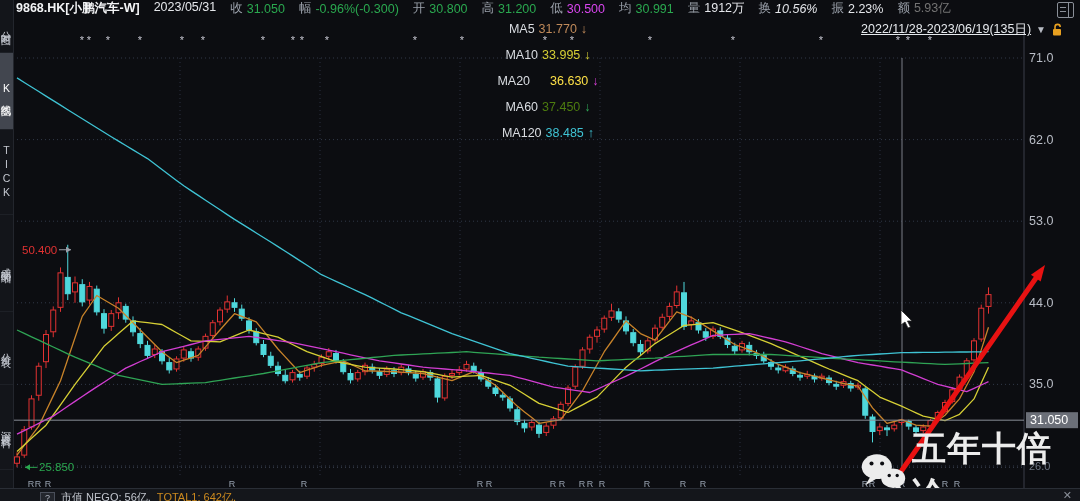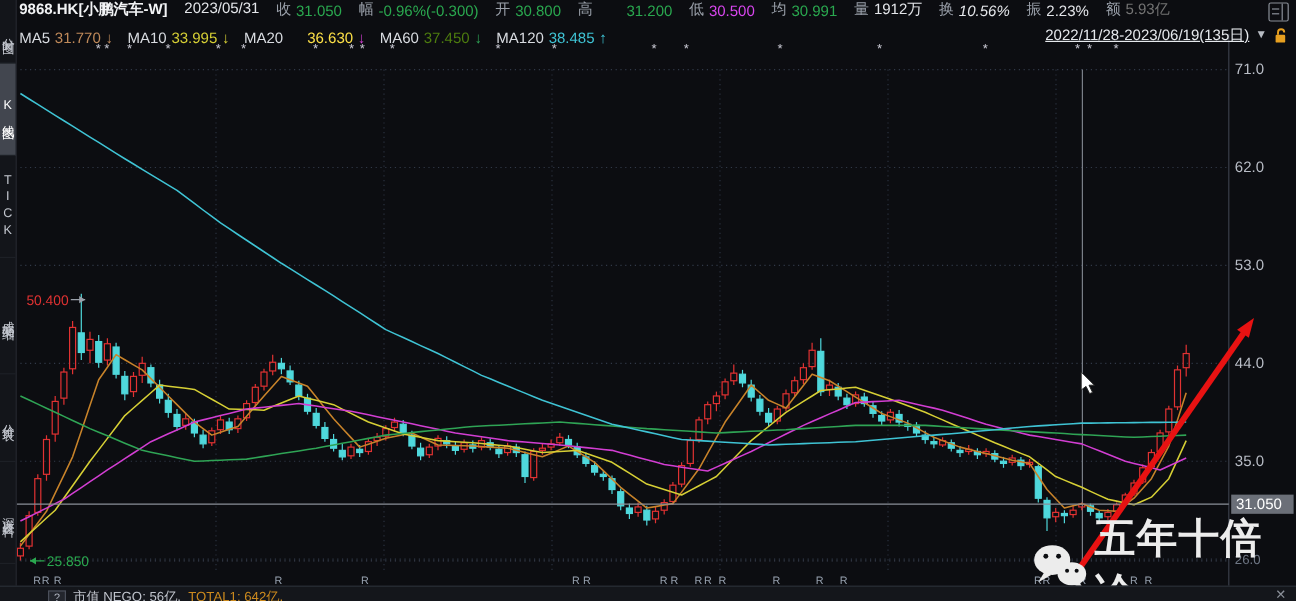--- a/index.html
+++ b/index.html
@@ -10,24 +10,24 @@
     gap:14px;font-size:12.5px;color:#e4e6ea;white-space:nowrap;z-index:6;}
   .sym{color:#f2f3f5;font-weight:bold;}
   .hdr-field{display:flex;gap:4px;align-items:center;}
   .hdr-label{color:#9aa0aa;}
   #panel-icon{position:absolute;right:6px;top:2px;width:15px;height:14px;border:1px solid #8a8f98;
     border-radius:2px;}
   #panel-icon:before{content:"";position:absolute;right:4px;top:0;bottom:0;width:1px;background:#8a8f98;}
   #panel-icon:after{content:"";position:absolute;left:2px;top:4px;right:7px;height:1px;background:#8a8f98;box-shadow:0 4px 0 #8a8f98;}
   
   #mabar{position:absolute;left:16px;top:22px;right:0;height:20px;display:flex;align-items:center;
-    gap:12px;font-size:12.5px;color:#d4d7dc;white-space:nowrap;z-index:6;}
+    gap:12px;font-size:12.5px;color:#d4d7dc;white-space:nowrap;z-index:6;flex-direction:column;}
   .ma-item{display:flex;gap:4px;align-items:center;}
   .ma-name{color:#d9dce1;}
-  #range-box{position:absolute;right:6px;top:21px;display:flex;align-items:center;gap:5px;z-index:7;}
+  #range-box{position:absolute;right:16px;top:21px;display:flex;align-items:center;gap:5px;z-index:7;}
   #range-label{color:#e6e9ed;font-size:12.5px;text-decoration:underline;}
   #range-caret{color:#b8bcc4;font-size:10px;}
   
   #sidebar{position:absolute;left:0;top:0;bottom:12px;width:13px;background:#13151a;
     border-right:1px solid #23262d;z-index:8;display:flex;flex-direction:column;}
   .side-item{writing-mode:vertical-rl;text-orientation:upright;display:flex;align-items:center;
     justify-content:center;color:#c4c8d0;font-size:10.5px;letter-spacing:2px;overflow:hidden;
     border-bottom:1px solid #1d2026;flex:0 0 auto;cursor:default;}
   .side-item.sel{background:#42464f;color:#ffffff;}
   
@@ -60,21 +60,21 @@
     <span class="hdr-field">
         <span class="hdr-label">幅</span>
         <span style="color: rgb(42, 168, 79);">-0.96%(-0.300)</span>
       </span>
     <span class="hdr-field">
         <span class="hdr-label">开</span>
         <span style="color: rgb(42, 168, 79);">30.800</span>
       </span>
     <span class="hdr-field">
         <span class="hdr-label">高</span>
-        <span style="color: rgb(42, 168, 79); margin-left: 24px;">31.200</span>
+        <span style="color: rgb(42, 168, 79);">31.200</span>
       </span>
     <span class="hdr-field">
         <span class="hdr-label">低</span>
         <span style="color: #d946ef;">30.500</span>
       </span>
     <span class="hdr-field">
         <span class="hdr-label">均</span>
         <span style="color: rgb(42, 168, 79);">30.991</span>
       </span>
     <span class="hdr-field">

